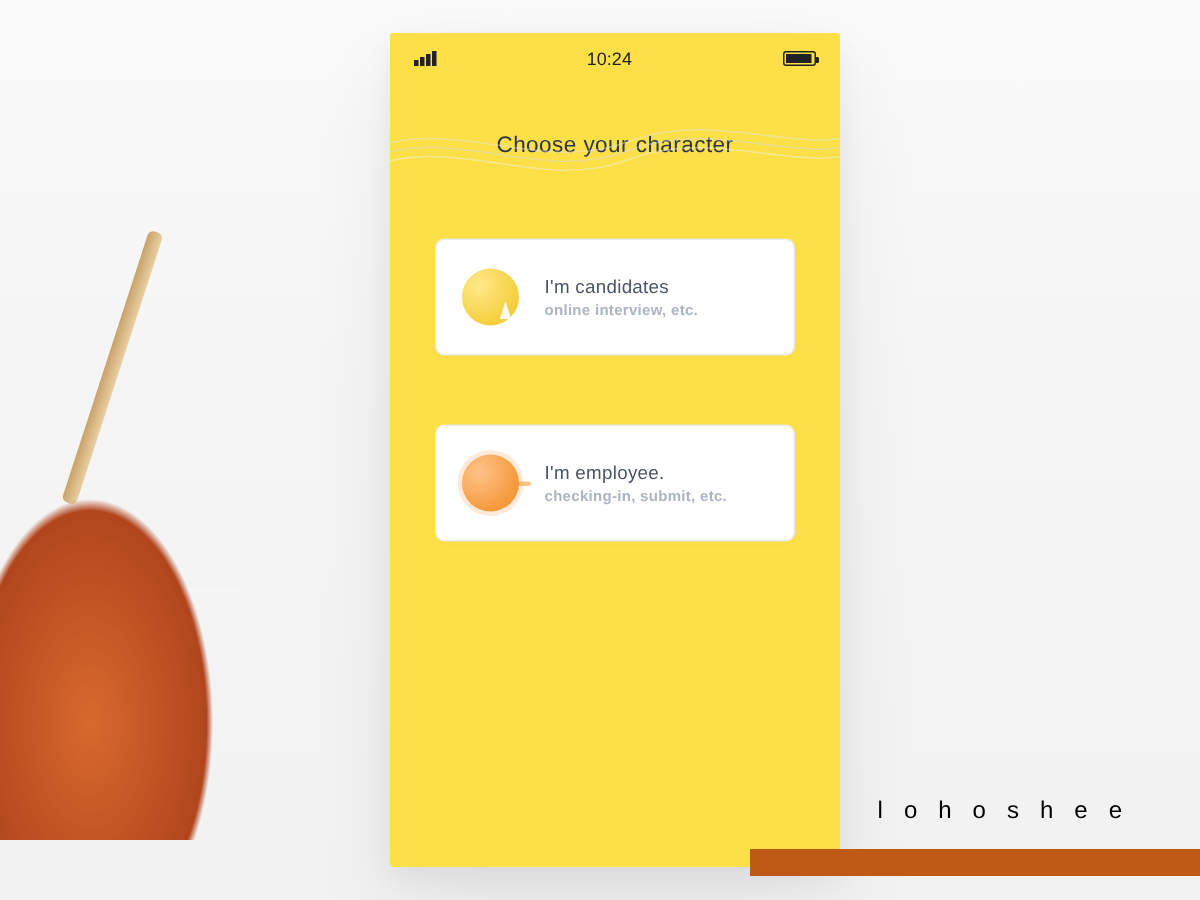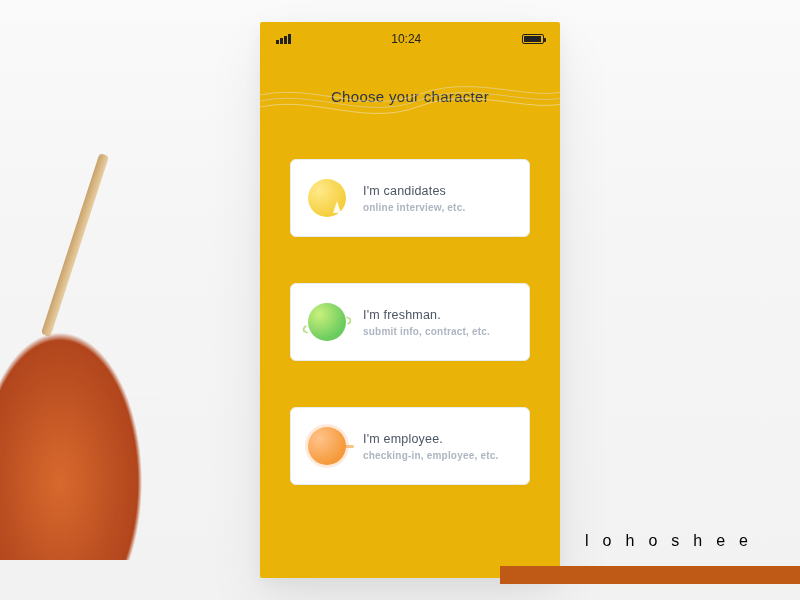--- a/index.html
+++ b/index.html
@@ -34,21 +34,21 @@
     transform: rotate(18deg);
     border-radius: 4px;
   }
 
   .phone {
     position: absolute;
     left: 260px;
     top: 22px;
     width: 300px;
     height: 556px;
-    background: #eab308;
+    background: #fde047;
     box-shadow: 0 26px 60px rgba(0,0,0,0.07), 0 6px 18px rgba(0,0,0,0.05);
     border-radius: 2px;
     overflow: hidden;
   }
 
   .statusbar {
     height: 34px;
     display: flex;
     align-items: center;
     justify-content: space-between;
@@ -182,38 +182,29 @@
     <div class="card">
       <div class="icon">
         <div class="planet p-yellow"></div>
       </div>
       <div class="txt">
         <div class="t1">I'm candidates</div>
         <div class="t2">online interview, etc.</div>
       </div>
     </div>
 
-    <div class="card">
-      <div class="icon">
-        <div class="planet p-green"></div>
-      </div>
-      <div class="txt">
-        <div class="t1">I'm freshman.</div>
-        <div class="t2">submit info, contract, etc.</div>
-      </div>
-    </div>
 
     <div class="card">
       <div class="icon">
         <div class="p-orange-wrap"></div>
         <div class="planet p-orange"></div>
       </div>
       <div class="txt">
         <div class="t1">I'm employee.</div>
-        <div class="t2">checking-in, employee, etc.</div>
+        <div class="t2">checking-in, submit, etc.</div>
       </div>
     </div>
 
   </div>
 </div>
 
 <div class="brand">lohoshee</div>
 <div class="strip"></div>
 
 </body></html>

